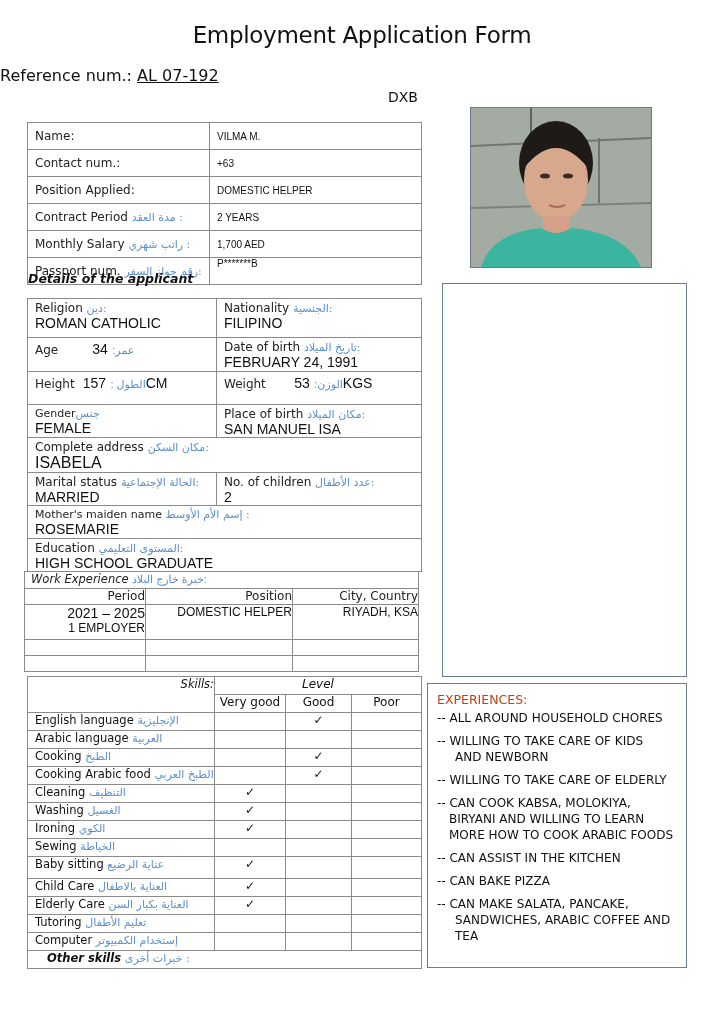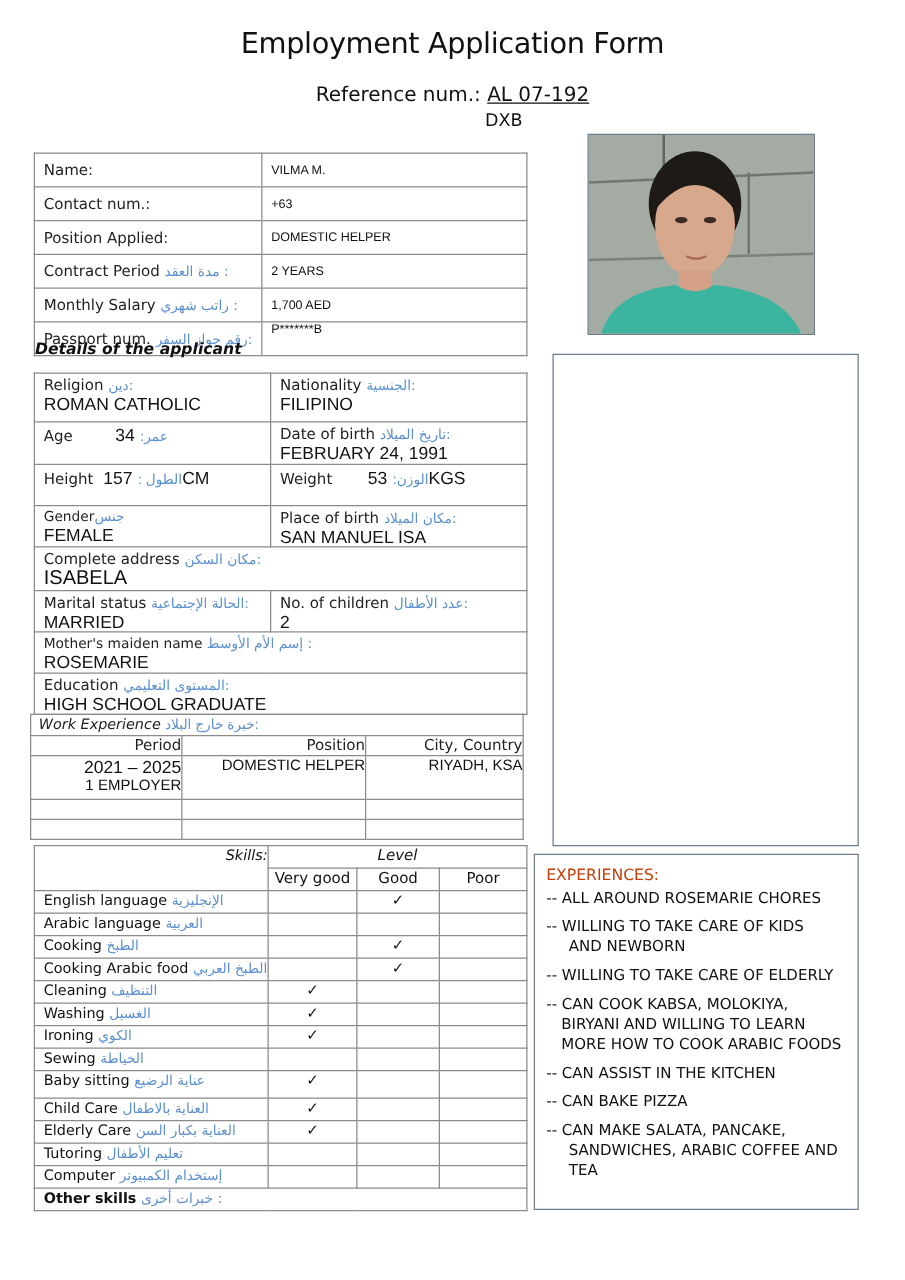--- a/index.html
+++ b/index.html
@@ -1,20 +1,20 @@
 <!DOCTYPE html>
 <html><head>
 <meta charset="utf-8">
 <style>
   html, body { margin:0; padding:0; background:#ffffff; }
   body { width:724px; height:1024px; position:relative; overflow:hidden;
          font-family:"Liberation Sans", sans-serif; color:#111; }
   .abs { position:absolute; }
   .title { left:0; width:724px; top:22px; text-align:center; font-size:23px; color:#111; font-family:"DejaVu Sans", sans-serif; font-weight:normal; letter-spacing:-0.3px;}
-  .ref { left:0; width:694px; top:66px; text-align:center; font-size:16px; font-family:"DejaVu Sans", sans-serif;margin-left:15px; }
+  .ref { left:0; width:694px; top:66px; font-size:16px; font-family:"DejaVu Sans", sans-serif; }
   .ref u { text-decoration:underline; }
   .dxb { left:388px; top:89px; font-size:14px; font-family:"DejaVu Sans", sans-serif; }
   table { border-collapse:collapse; position:absolute; }
   td { border:1px solid #8a8a8a; padding:0 0 0 7px; vertical-align:top; }
   .lbl { font-family:"DejaVu Sans", sans-serif; font-size:12px; color:#222; }
   .val { font-family:"Liberation Sans", sans-serif; font-size:14px; color:#111; }
   .ar { color:#5b8fcf; font-size:11px; }
   .top td { height:26px; vertical-align:middle; }
   .top td.v { font-size:10px; }
   .det td { padding-top:2px; }
@@ -278,29 +278,29 @@
         <td class="c"></td>
         <td class="c"></td>
       </tr>
   <tr>
         <td><span>Computer</span> <span class="ar">إستخدام الكمبيوتر</span></td>
         <td class="c"></td>
         <td class="c"></td>
         <td class="c"></td>
       </tr>
   <tr>
-    <td colspan="4"><span style="font-weight:bold;">Other skills</span> <span class="ar">خبرات أخرى :</span></td>
+    <td colspan="4"><span style="font-style:italic; font-weight:bold;margin-left:12px;">Other skills</span> <span class="ar">خبرات أخرى :</span></td>
   </tr>
 </tbody>
   </table>
 
 <div class="abs emptybox"></div>
 
 <div class="abs expbox">
   <div class="exp-title">EXPERIENCES:</div>
-  <div class="exp-item"><span>-- ALL AROUND ROSEMARIE CHORES</span></div>
+  <div class="exp-item"><span>-- ALL AROUND HOUSEHOLD CHORES</span></div>
   <div class="exp-item"><span>-- WILLING TO TAKE CARE OF KIDS</span><span class="indent">AND NEWBORN</span></div>
   <div class="exp-item"><span>-- WILLING TO TAKE CARE OF ELDERLY</span></div>
   <div class="exp-item"><span>-- CAN COOK KABSA, MOLOKIYA,</span><span class="indent" style="padding-left:12px;">BIRYANI AND WILLING TO LEARN MORE HOW TO COOK ARABIC FOODS</span></div>
   <div class="exp-item"><span>-- CAN ASSIST IN THE KITCHEN</span></div>
   <div class="exp-item"><span>-- CAN BAKE PIZZA</span></div>
   <div class="exp-item"><span>-- CAN MAKE SALATA, PANCAKE,</span><span class="indent">SANDWICHES, ARABIC COFFEE AND TEA</span></div>
 </div>
 
 </body></html>

